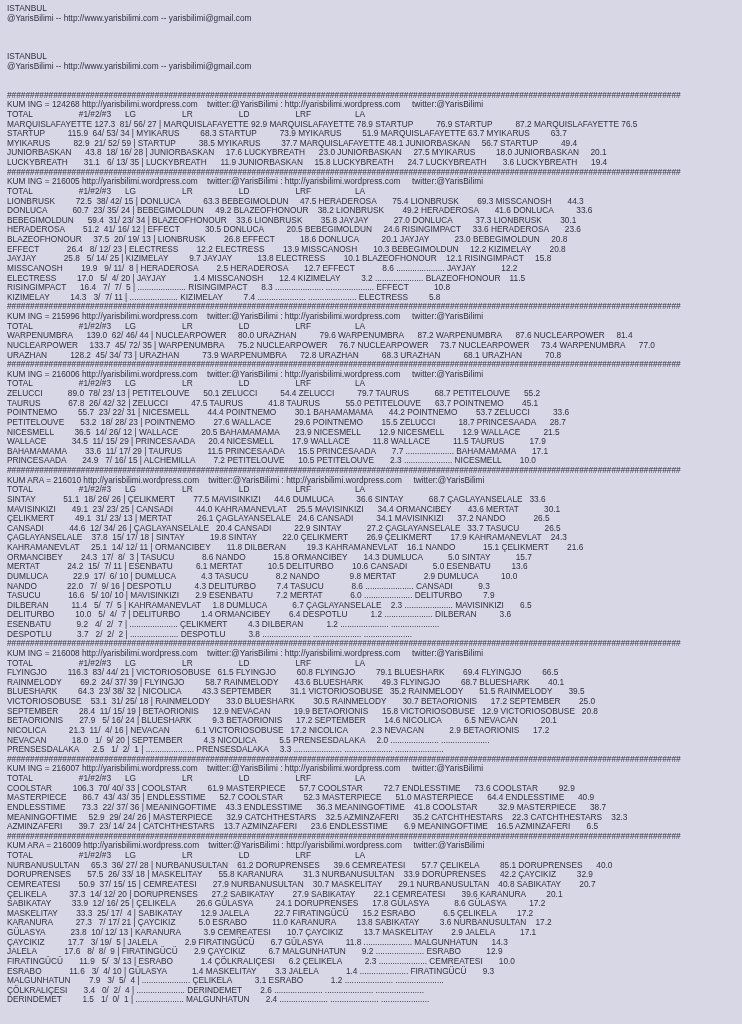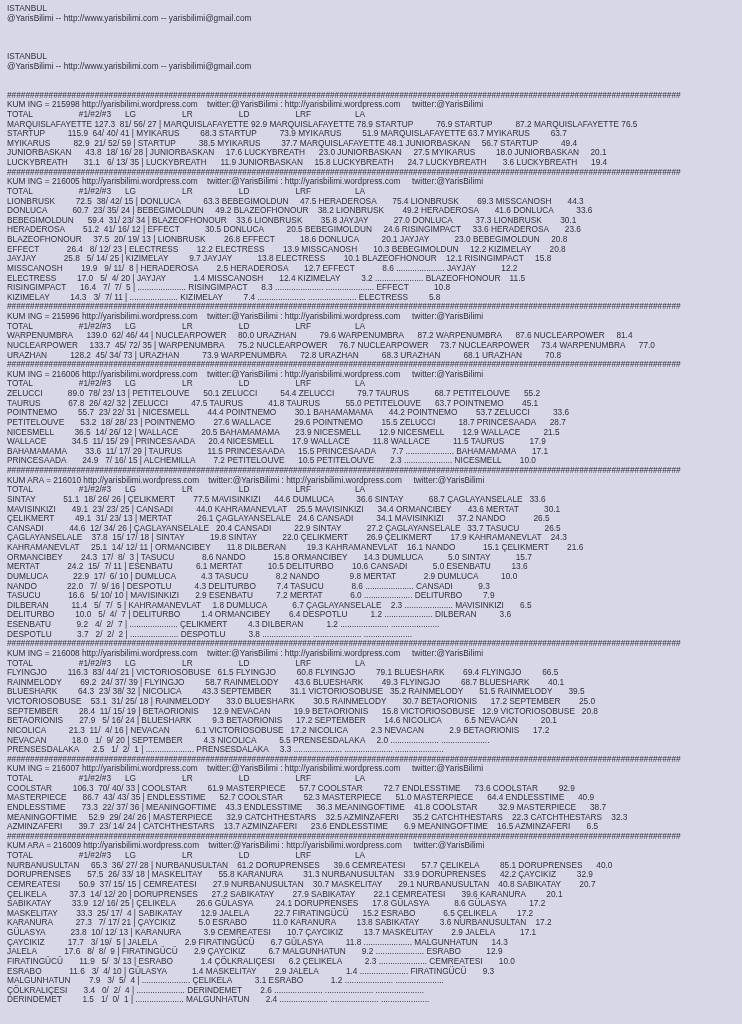--- a/index.html
+++ b/index.html
@@ -32,24 +32,24 @@
     <div class="line"> </div>
     <div class="line"> </div>
     <div class="line"><span>ISTANBUL</span></div>
     <div class="line"><span>@YarisBilimi -- http://www.yarisbilimi.com -- yarisbilimi@gmail.com</span></div>
     <div class="line"> </div>
     <div class="line"> </div>
   </div>
   <div id="sections">
       <div>
         <div class="line">##################################################################################################################################################</div>
-        <div class="line">KUM ING = 215998 http://yarisbilimi.wordpress.com    twitter:@YarisBilimi : http://yarisbilimi.wordpress.com     twitter:@YarisBilimi</div>
+        <div class="line">KUM ING = 124268 http://yarisbilimi.wordpress.com    twitter:@YarisBilimi : http://yarisbilimi.wordpress.com     twitter:@YarisBilimi</div>
         <div class="line">TOTAL                    #1/#2/#3      LG                    LR                    LD                    LRF                   LA</div>
         <div class="line">MARQUISLAFAYETTE 127.3  81/ 56/ 27 | MARQUISLAFAYETTE 92.9 MARQUISLAFAYETTE 78.9 STARTUP          76.9 STARTUP          87.2 MARQUISLAFAYETTE 76.5</div>
-        <div class="line">STARTUP          115.9  64/ 40/ 41 | MYIKARUS         68.3 STARTUP          73.9 MYIKARUS         51.9 MARQUISLAFAYETTE 63.7 MYIKARUS         63.7</div>
+        <div class="line">STARTUP          115.9  64/ 53/ 34 | MYIKARUS         68.3 STARTUP          73.9 MYIKARUS         51.9 MARQUISLAFAYETTE 63.7 MYIKARUS         63.7</div>
         <div class="line">MYIKARUS          82.9  21/ 52/ 59 | STARTUP          38.5 MYIKARUS         37.7 MARQUISLAFAYETTE 48.1 JUNIORBASKAN     56.7 STARTUP          49.4</div>
         <div class="line">JUNIORBASKAN      43.8  18/ 16/ 28 | JUNIORBASKAN     17.6 LUCKYBREATH      23.0 JUNIORBASKAN     27.5 MYIKARUS         18.0 JUNIORBASKAN     20.1</div>
         <div class="line">LUCKYBREATH       31.1   6/ 13/ 35 | LUCKYBREATH      11.9 JUNIORBASKAN     15.8 LUCKYBREATH      24.7 LUCKYBREATH       3.6 LUCKYBREATH      19.4</div>
       </div>
       <div>
         <div class="line">##################################################################################################################################################</div>
         <div class="line">KUM ING = 216005 http://yarisbilimi.wordpress.com    twitter:@YarisBilimi : http://yarisbilimi.wordpress.com     twitter:@YarisBilimi</div>
         <div class="line">TOTAL                    #1/#2/#3      LG                    LR                    LD                    LRF                   LA</div>
         <div class="line">LIONBRUSK         72.5  38/ 42/ 15 | DONLUCA          63.3 BEBEGIMOLDUN     47.5 HERADEROSA       75.4 LIONBRUSK        69.3 MISSCANOSH       44.3</div>
         <div class="line">DONLUCA           60.7  23/ 35/ 24 | BEBEGIMOLDUN     49.2 BLAZEOFHONOUR    38.2 LIONBRUSK        49.2 HERADEROSA       41.6 DONLUCA          33.6</div>
@@ -136,19 +136,19 @@
         <div class="line">DORUPRENSES       57.5  26/ 33/ 18 | MASKELITAY       55.8 KARANURA         31.3 NURBANUSULTAN    33.9 DORUPRENSES      42.2 ÇAYCIKIZ         32.9</div>
         <div class="line">CEMREATESI        50.9  37/ 15/ 15 | CEMREATESI       27.9 NURBANUSULTAN    30.7 MASKELITAY       29.1 NURBANUSULTAN    40.8 SABIKATAY        20.7</div>
         <div class="line">ÇELIKELA          37.3  14/ 12/ 20 | DORUPRENSES      27.2 SABIKATAY        27.9 SABIKATAY        22.1 CEMREATESI       39.6 KARANURA         20.1</div>
         <div class="line">SABIKATAY         33.9  12/ 16/ 25 | ÇELIKELA         26.6 GÜLASYA          24.1 DORUPRENSES      17.8 GÜLASYA           8.6 GÜLASYA          17.2</div>
         <div class="line">MASKELITAY        33.3  25/ 17/  4 | SABIKATAY        12.9 JALELA           22.7 FIRATINGÜCÜ      15.2 ESRABO            6.5 ÇELIKELA         17.2</div>
         <div class="line">KARANURA          27.3   7/ 17/ 21 | ÇAYCIKIZ          5.0 ESRABO           11.0 KARANURA         13.8 SABIKATAY         3.6 NURBANUSULTAN    17.2</div>
         <div class="line">GÜLASYA           23.8  10/ 12/ 13 | KARANURA          3.9 CEMREATESI       10.7 ÇAYCIKIZ         13.7 MASKELITAY        2.9 JALELA           17.1</div>
         <div class="line">ÇAYCIKIZ          17.7   3/ 19/  5 | JALELA            2.9 FIRATINGÜCÜ       6.7 GÜLASYA          11.8 ..................... MALGUNHATUN      14.3</div>
         <div class="line">JALELA            17.6   8/  8/  9 | FIRATINGÜCÜ       2.9 ÇAYCIKIZ          6.7 MALGUNHATUN       9.2 ..................... ESRABO           12.9</div>
         <div class="line">FIRATINGÜCÜ       11.9   5/  3/ 13 | ESRABO            1.4 ÇÖLKRALIÇESI      6.2 ÇELIKELA          2.3 ..................... CEMREATESI       10.0</div>
-        <div class="line">ESRABO            11.6   3/  4/ 10 | GÜLASYA           1.4 MASKELITAY        2.9 JALELA            1.4 ..................... FIRATINGÜCÜ       9.3</div>
+        <div class="line">ESRABO            11.6   3/  4/ 10 | GÜLASYA           1.4 MASKELITAY        3.3 JALELA            1.4 ..................... FIRATINGÜCÜ       9.3</div>
         <div class="line">MALGUNHATUN        7.9   3/  5/  4 | ..................... ÇELIKELA          3.1 ESRABO            1.2 ..................... .....................</div>
         <div class="line">ÇÖLKRALIÇESI       3.4   0/  2/  4 | ..................... DERINDEMET        2.6 ..................... ..................... .....................</div>
         <div class="line">DERINDEMET         1.5   1/  0/  1 | ..................... MALGUNHATUN       2.4 ..................... ..................... .....................</div>
       </div>
     </div>
 </div>
 
 </body></html>

